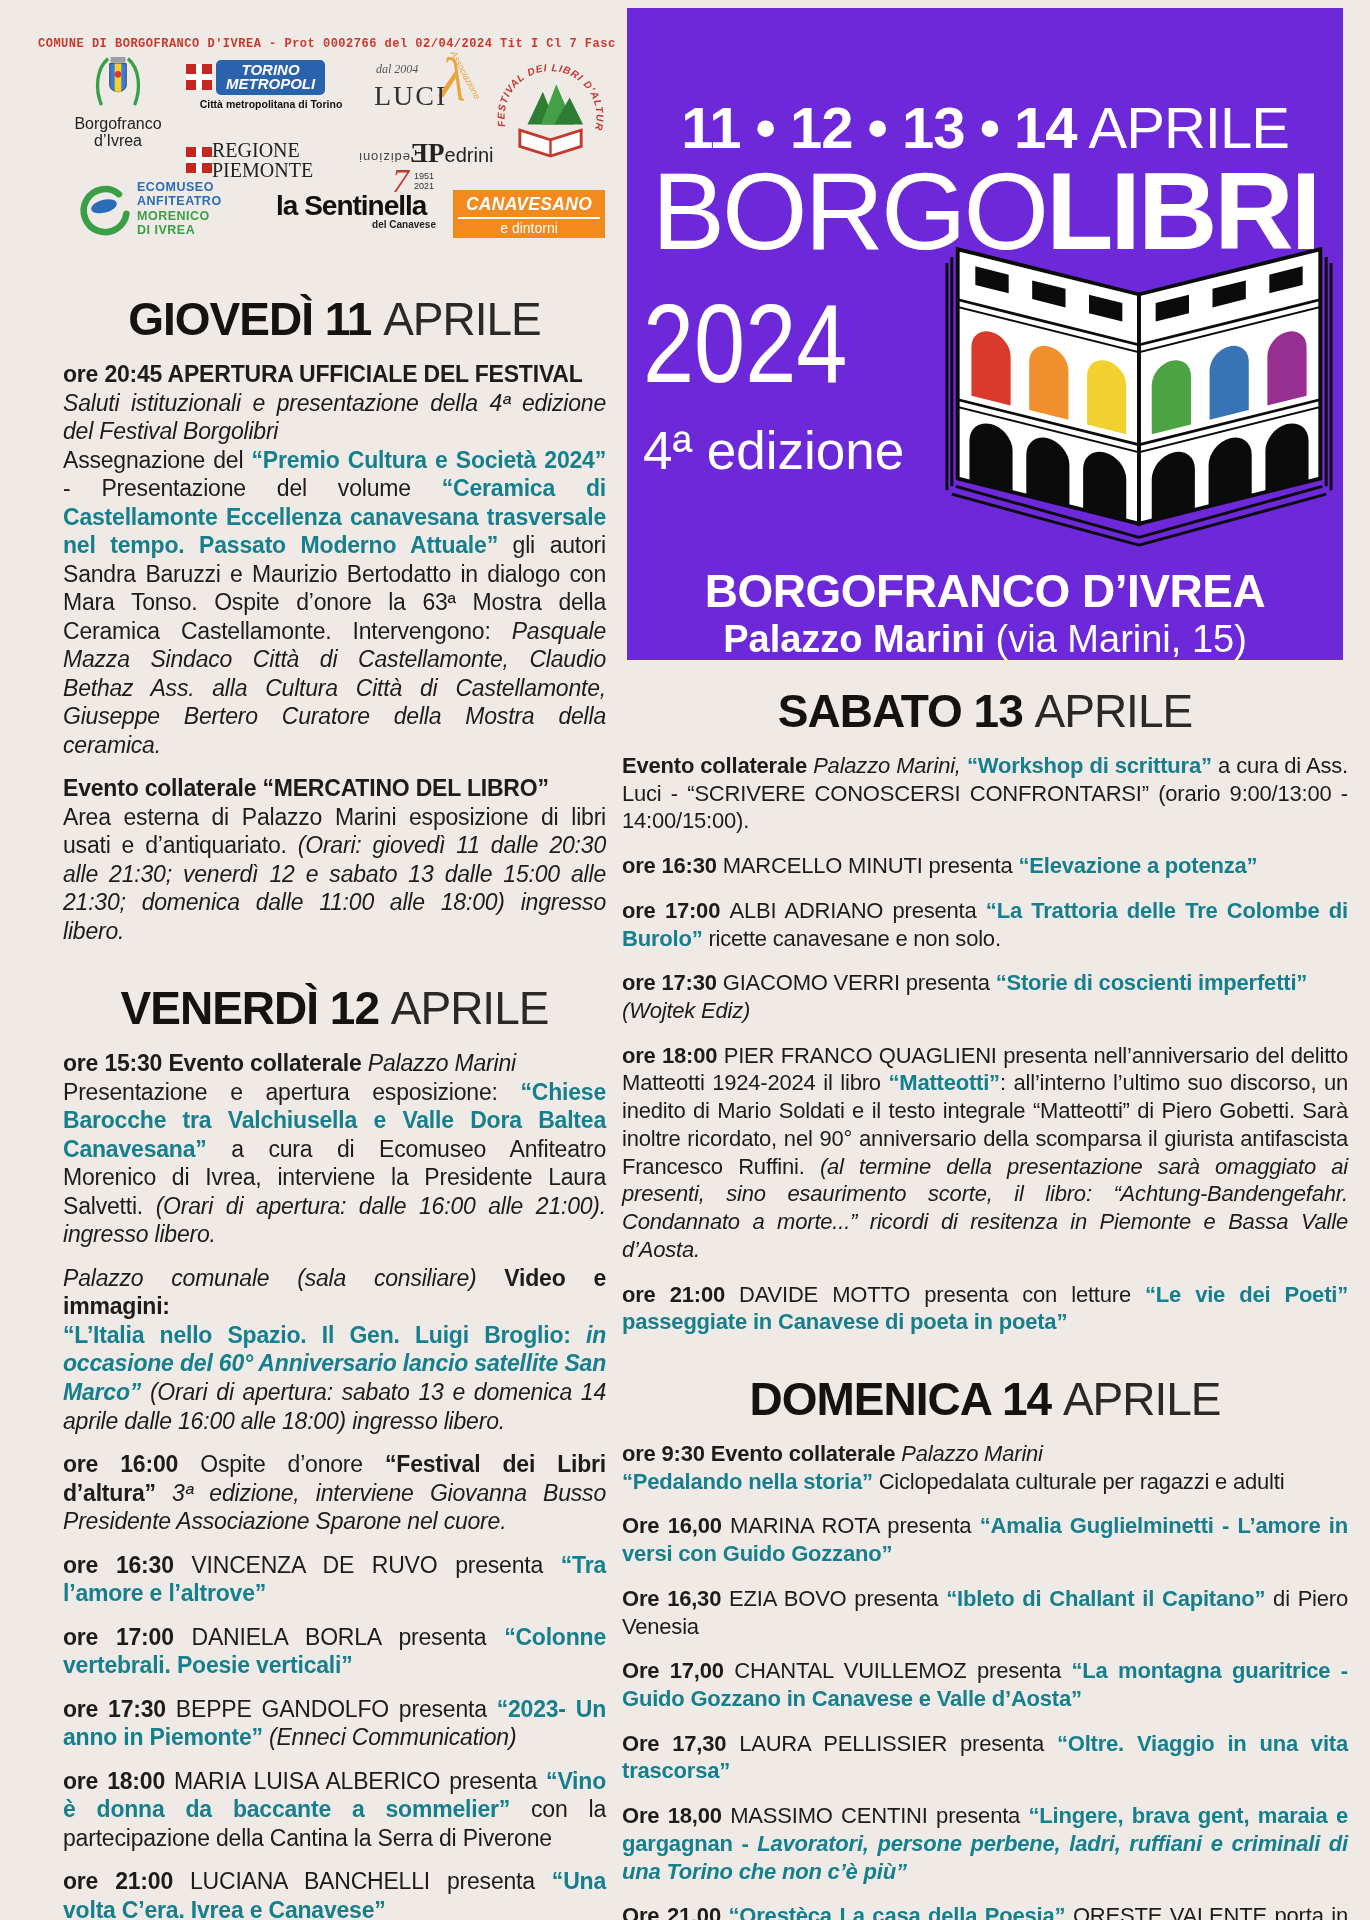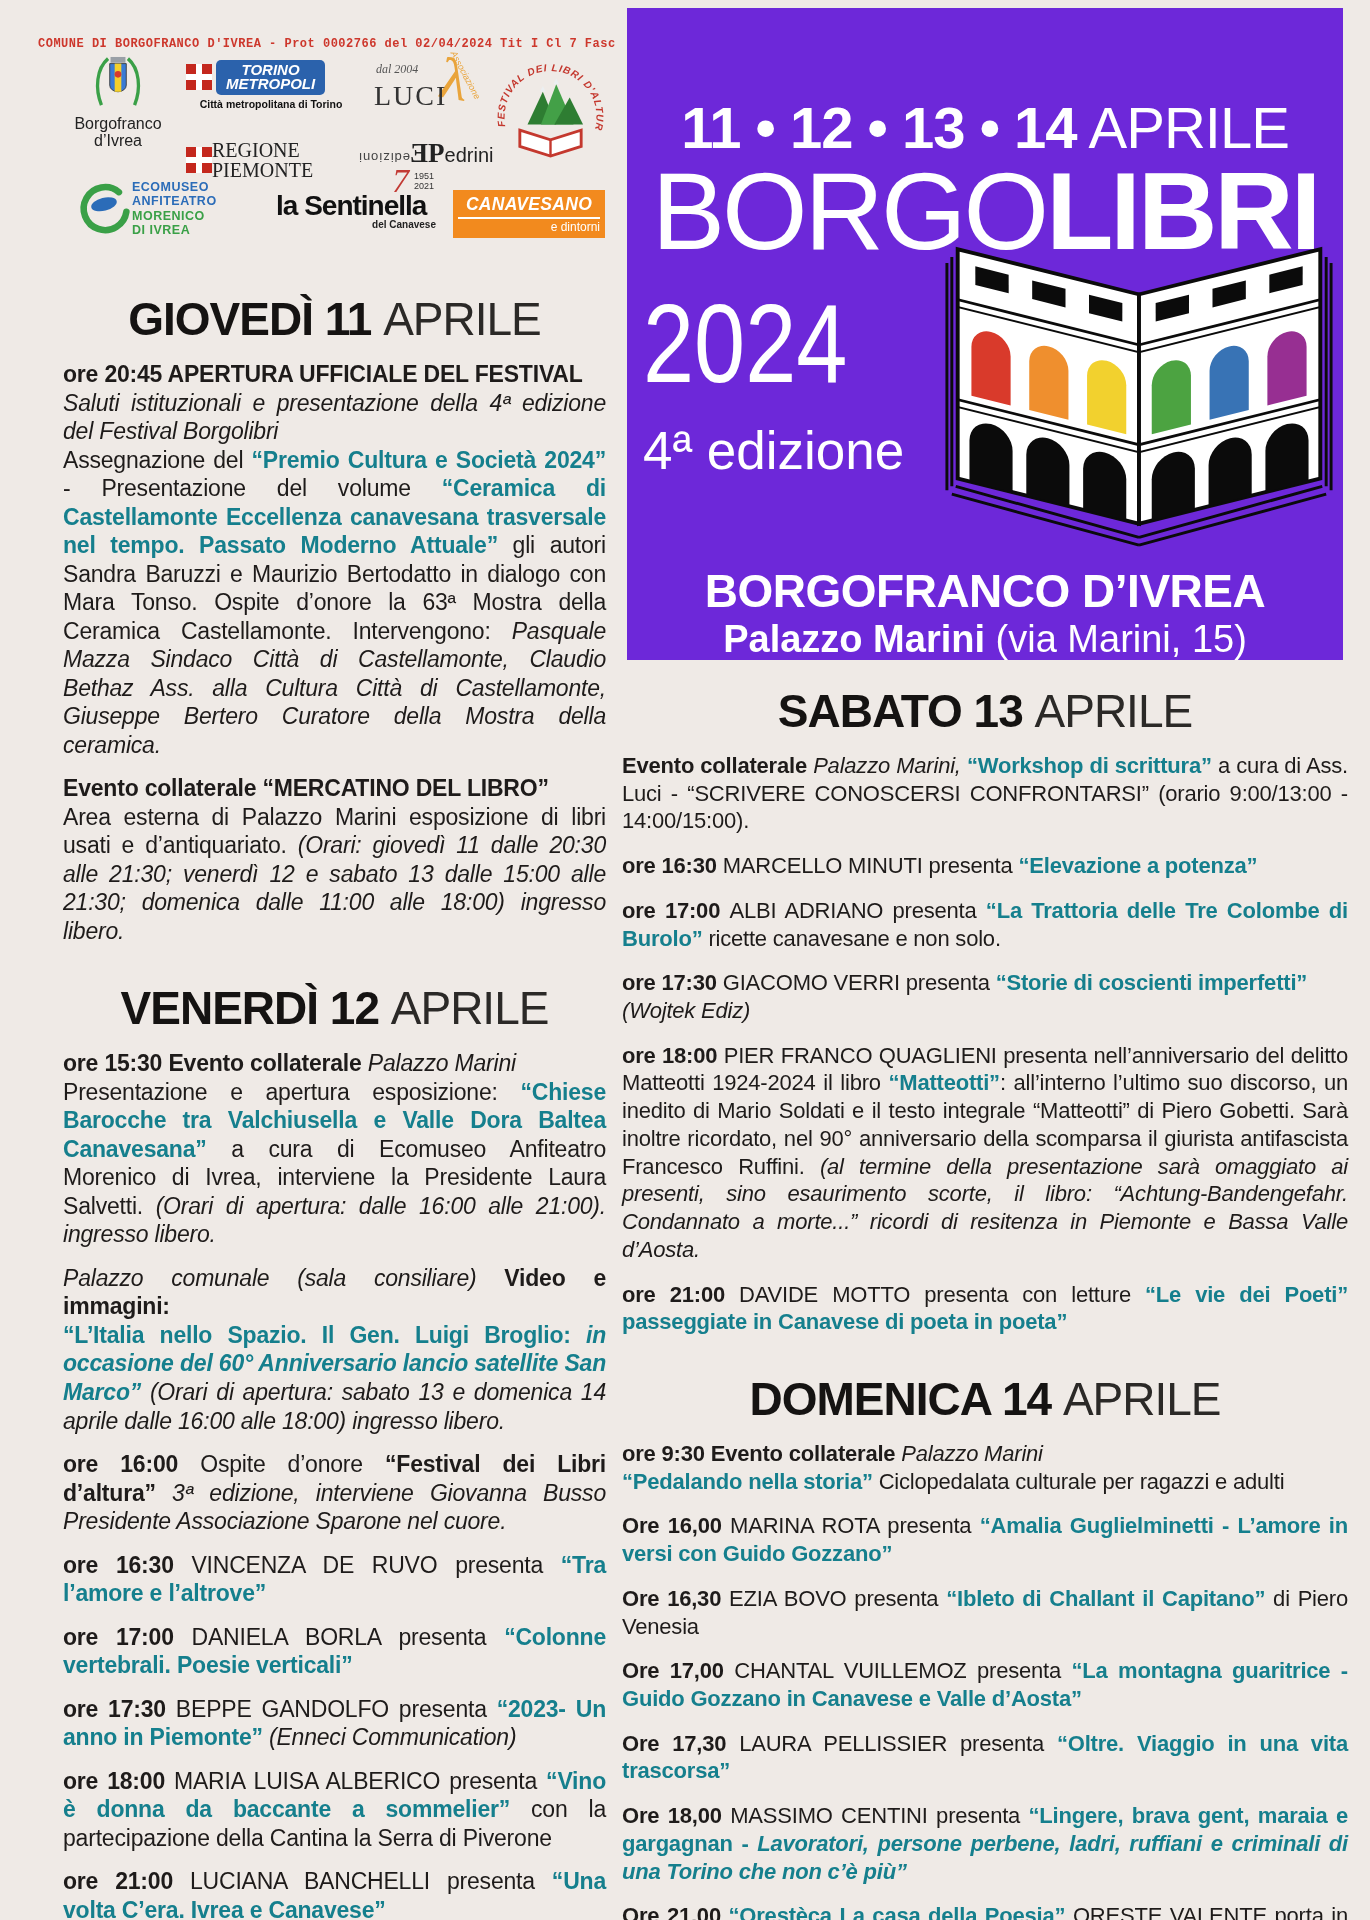--- a/index.html
+++ b/index.html
@@ -49,35 +49,35 @@
   .lg-pedrini{left:300px;top:86px;width:150px;height:64px}
   .ped-row{display:flex;align-items:baseline}
   .ped-flip{display:inline-block;transform:rotate(180deg);font-size:13px;color:#444;
     letter-spacing:1px}
   .ped-ep{font-family:"Liberation Serif",serif;font-size:27px;font-weight:700;color:#222}
   .ped-rest{font-size:20px;color:#222}
   .ped-7{position:absolute;left:34px;top:24px;font-family:"Liberation Serif",serif;
     font-style:italic;font-size:34px;color:#c23a34}
   .ped-years{position:absolute;left:56px;top:34px;font-size:9px;color:#333;line-height:1.1}
   .lg-festival{left:435px;top:0;width:115px;height:118px}
-  .lg-ecomuseo{left:18px;top:128px;width:195px;display:flex;align-items:flex-start;}
+  .lg-ecomuseo{left:18px;top:128px;width:195px;display:flex;align-items:flex-end;gap:5px}
   .eco-txt{font-size:12.5px;font-weight:700;line-height:1.15;letter-spacing:.5px}
   .eco-b{color:#2b6cb8;display:block}
   .eco-g{color:#3aa047;display:block}
   .lg-sentinella{left:218px;top:138px;width:170px}
   .sen-name{font-size:28px;font-weight:800;letter-spacing:-1px;color:#111;
     font-family:"Liberation Sans",sans-serif}
   .sen-sub{font-size:10px;font-weight:700;color:#222;text-align:right;margin-top:-3px;
     padding-right:10px}
   .lg-canavesano{left:395px;top:138px;width:152px;height:48px;background:#f28a1e;
     padding:4px 5px 3px}
   .can-name{color:#fff;font-size:17.5px;font-weight:800;font-style:italic;text-align:center;
     letter-spacing:.3px}
   .can-rule{height:2px;background:#fff;margin:2px 0 1px}
-  .can-sub{color:#fff;font-size:12px;text-align:right}
+  .can-sub{color:#fff;font-size:14px;text-align:center}
   
   .banner{position:absolute;left:627px;top:8px;width:716px;height:652px;
     background:var(--teal);color:#fff;z-index:1}
   .b-dates{position:absolute;top:86px;width:100%;text-align:center;font-size:58px;
     letter-spacing:-1px;white-space:nowrap}
   .bd-b{font-weight:800}
   .bd-l{font-weight:400}
   .b-title{position:absolute;top:148px;width:100%;text-align:center;font-size:110px;
     line-height:1;letter-spacing:-3px;white-space:nowrap}
   .bt-l{font-weight:400}

